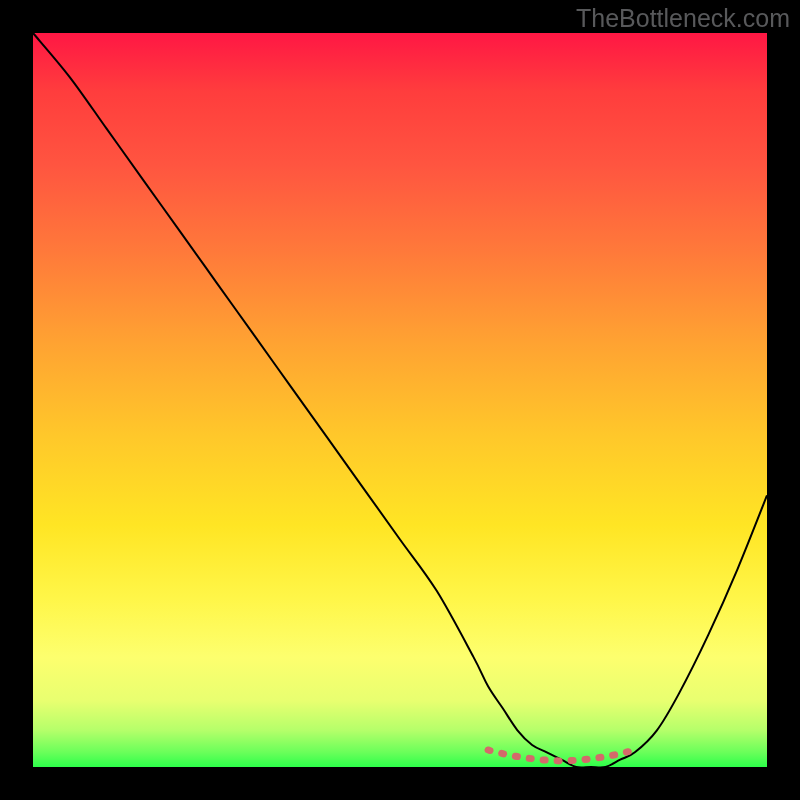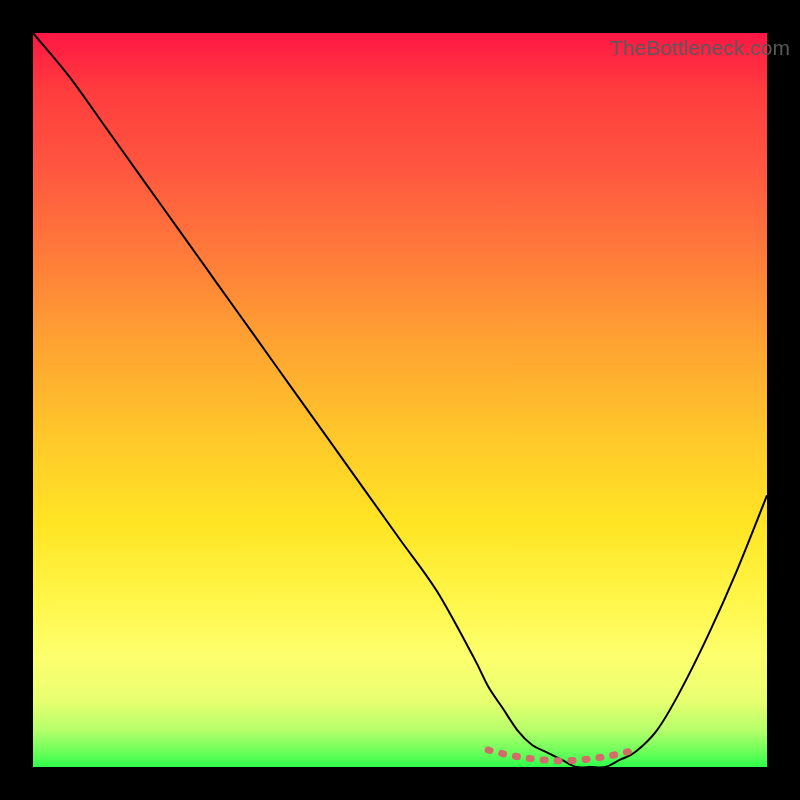--- a/index.html
+++ b/index.html
@@ -9,24 +9,23 @@
     background: #000;
     position: relative;
     font-family: Arial, Helvetica, sans-serif;
     overflow: hidden;
   }
   .attribution {
     position: absolute;
     top: 4px;
     right: 10px;
     color: #58595b;
-    font-size: 21px;
+    font-size: 25px;
     font-weight: 400;
     z-index: 10;
-    margin-top: 32px;
   }
   .plot-area {
     position: absolute;
     left: 33px;
     top: 33px;
     width: 734px;
     height: 734px;
     background: linear-gradient(to bottom,
       #ff1744 0%,
       #ff3d3d 8%,

